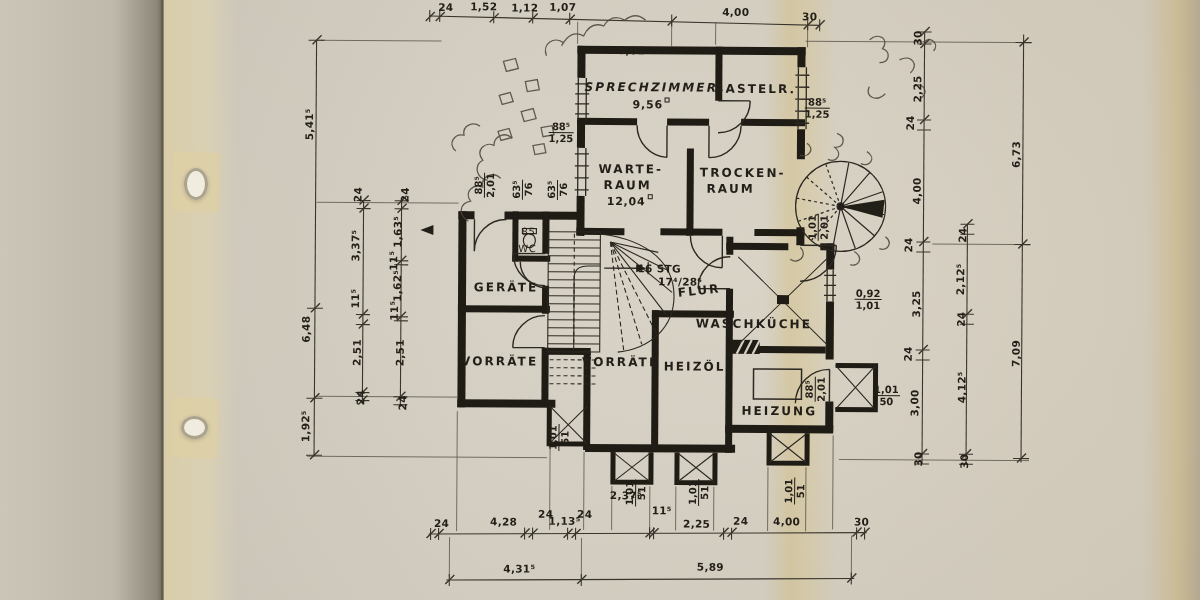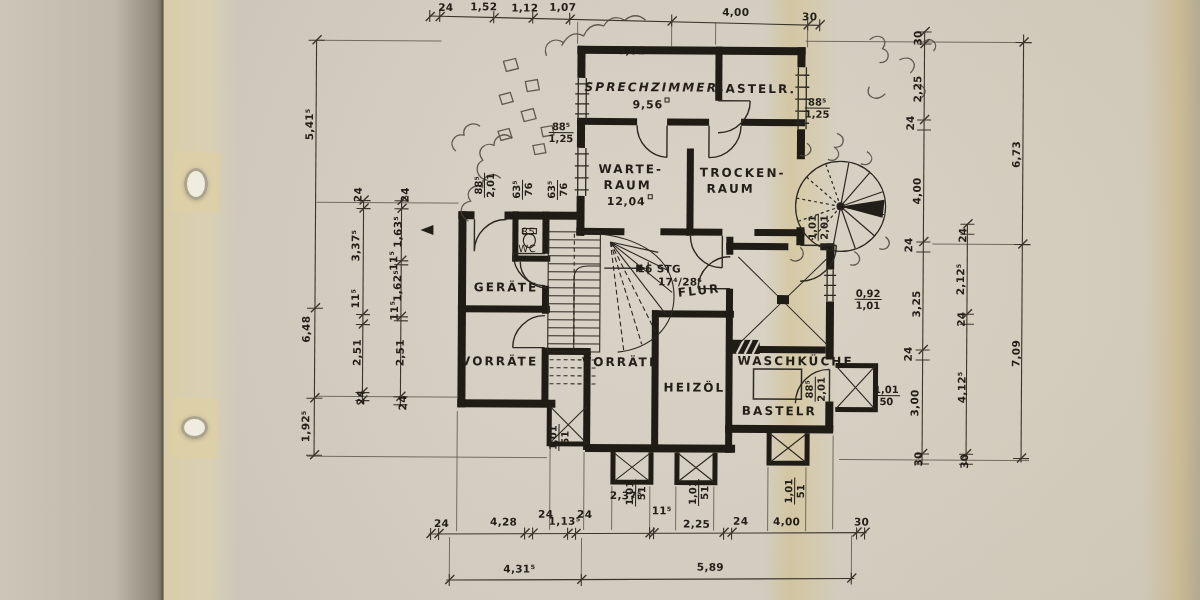--- a/index.html
+++ b/index.html
@@ -231,23 +231,23 @@
   <div class="lbl room-area c" style="left:650px;top:104px;">9,56</div>
   <div class="lbl room c" style="left:754px;top:88px;">BASTELR.</div>
   <div class="lbl room c" style="left:630px;top:169px;">WARTE-</div>
   <div class="lbl room c" style="left:627px;top:185px;">RAUM</div>
   <div class="lbl room-area c" style="left:629px;top:201px;">12,04</div>
   <div class="lbl room c" style="left:742px;top:172px;">TROCKEN-</div>
   <div class="lbl room c" style="left:730px;top:188px;">RAUM</div>
   <div class="lbl room c" style="left:506px;top:288px;">GERÄTE</div>
   <div class="lbl room c" style="left:500px;top:362px;">VORRÄTE</div>
   <div class="lbl room c" style="left:621px;top:362px;">VORRÄTE</div>
-  <div class="lbl room c" style="left:695px;top:387px;">HEIZÖL</div>
-  <div class="lbl room c" style="left:796px;top:323px;margin-top:37px;">WASCHKÜCHE</div>
-  <div class="lbl room c" style="left:780px;top:410px;">BASTELR</div>
+  <div class="lbl room c" style="left:695px;top:366px;">HEIZÖL</div>
+  <div class="lbl room c" style="left:754px;top:323px;">WASCHKÜCHE</div>
+  <div class="lbl room c" style="left:780px;top:410px;">HEIZUNG</div>
   <div class="lbl room flur" style="left:699px;top:290px;">FLUR</div>
   <div class="lbl note c" style="left:528px;top:232px;">85</div>
   <div class="lbl note c" style="left:527px;top:249px;">WC</div>
 
   <div class="lbl dim c" style="left:659px;top:268px;">16 STG</div>
   <div class="lbl dim c" style="left:680px;top:281px;">17⁴/28⁶</div>
 
   <div class="lbl frac c" style="left:560px;top:133px;">
     <span class="ft">88⁵</span>
     <span class="fb">1,25</span>

